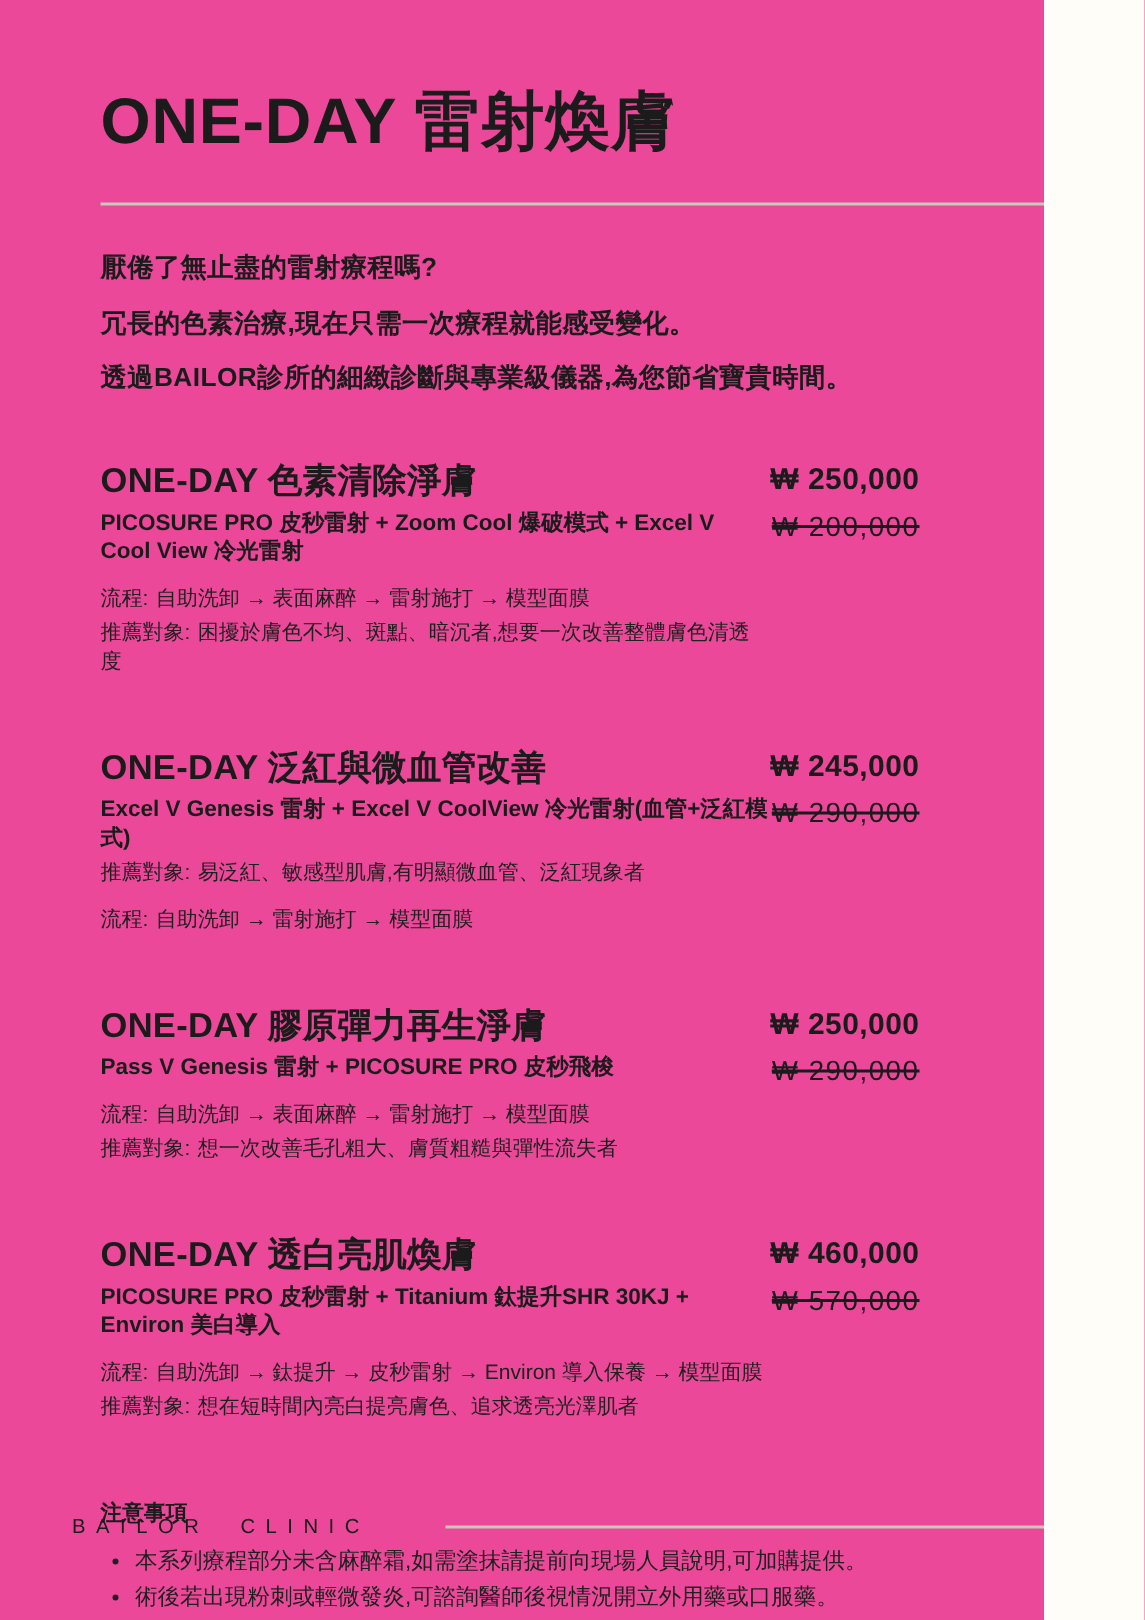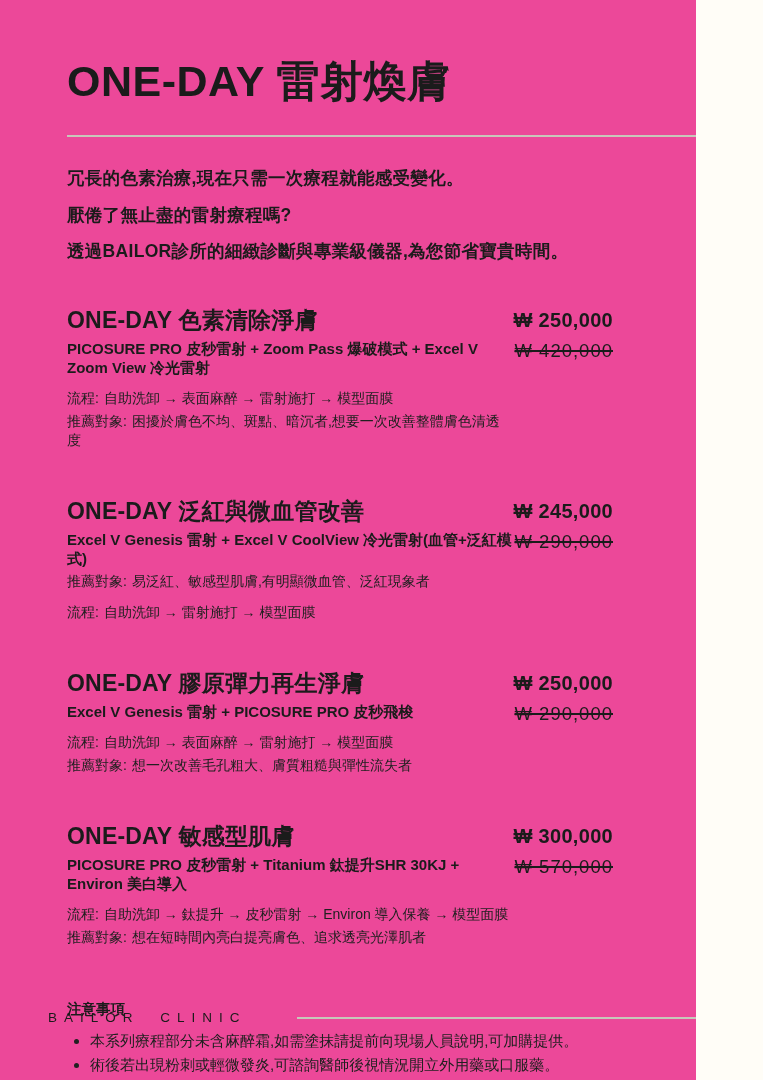--- a/index.html
+++ b/index.html
@@ -133,73 +133,73 @@
 <body>
 
 <div class="page">
   <div class="content">
 
     <h1 class="page-title">ONE-DAY 雷射煥膚</h1>
 
     <div class="divider"></div>
 
     <div class="intro">
+      <p>厭倦了無止盡的雷射療程嗎?</p>
       <p>冗長的色素治療,現在只需一次療程就能感受變化。</p>
-      <p>厭倦了無止盡的雷射療程嗎?</p>
       <p>透過BAILOR診所的細緻診斷與專業級儀器,為您節省寶貴時間。</p>
     </div>
 
     <section class="service first">
       <div class="service-left">
         <h2 class="service-title">ONE-DAY 色素清除淨膚</h2>
-        <p class="service-devices">PICOSURE PRO 皮秒雷射 + Zoom Pass 爆破模式 + Excel V Zoom View 冷光雷射</p>
+        <p class="service-devices">PICOSURE PRO 皮秒雷射 + Zoom Cool 爆破模式 + Excel V Cool View 冷光雷射</p>
         <p class="service-row"><span class="row-label">流程:</span><span>自助洗卸 → 表面麻醉 → 雷射施打 → 模型面膜</span></p>
         <p class="service-row second"><span class="row-label">推薦對象:</span><span>困擾於膚色不均、斑點、暗沉者,想要一次改善整體膚色清透度</span></p>
       </div>
       <div class="service-right">
         <div class="price">₩ 250,000</div>
-        <div class="price-original">₩ 420,000</div>
+        <div class="price-original">₩ 200,000</div>
       </div>
     </section>
 
     <section class="service next">
       <div class="service-left">
         <h2 class="service-title">ONE-DAY 泛紅與微血管改善</h2>
         <p class="service-devices">Excel V Genesis 雷射 + Excel V CoolView 冷光雷射(血管+泛紅模式)</p>
         <p class="service-row second"><span class="row-label">推薦對象:</span><span>易泛紅、敏感型肌膚,有明顯微血管、泛紅現象者</span></p>
         <p class="service-row"><span class="row-label">流程:</span><span>自助洗卸 → 雷射施打 → 模型面膜</span></p>
       </div>
       <div class="service-right">
         <div class="price">₩ 245,000</div>
         <div class="price-original">₩ 290,000</div>
       </div>
     </section>
 
     <section class="service next">
       <div class="service-left">
         <h2 class="service-title">ONE-DAY 膠原彈力再生淨膚</h2>
-        <p class="service-devices">Excel V Genesis 雷射 + PICOSURE PRO 皮秒飛梭</p>
+        <p class="service-devices">Pass V Genesis 雷射 + PICOSURE PRO 皮秒飛梭</p>
         <p class="service-row"><span class="row-label">流程:</span><span>自助洗卸 → 表面麻醉 → 雷射施打 → 模型面膜</span></p>
         <p class="service-row second"><span class="row-label">推薦對象:</span><span>想一次改善毛孔粗大、膚質粗糙與彈性流失者</span></p>
       </div>
       <div class="service-right">
         <div class="price">₩ 250,000</div>
         <div class="price-original">₩ 290,000</div>
       </div>
     </section>
 
     <section class="service next">
       <div class="service-left">
-        <h2 class="service-title">ONE-DAY 敏感型肌膚</h2>
+        <h2 class="service-title">ONE-DAY 透白亮肌煥膚</h2>
         <p class="service-devices">PICOSURE PRO 皮秒雷射 + Titanium 鈦提升SHR 30KJ + Environ 美白導入</p>
         <p class="service-row"><span class="row-label">流程:</span><span>自助洗卸 → 鈦提升 → 皮秒雷射 → Environ 導入保養 → 模型面膜</span></p>
         <p class="service-row second"><span class="row-label">推薦對象:</span><span>想在短時間內亮白提亮膚色、追求透亮光澤肌者</span></p>
       </div>
       <div class="service-right">
-        <div class="price">₩ 300,000</div>
+        <div class="price">₩ 460,000</div>
         <div class="price-original">₩ 570,000</div>
       </div>
     </section>
 
     <section class="notes">
       <h3>注意事項</h3>
       <ul>
         <li>本系列療程部分未含麻醉霜,如需塗抹請提前向現場人員說明,可加購提供。</li>
         <li>術後若出現粉刺或輕微發炎,可諮詢醫師後視情況開立外用藥或口服藥。</li>
       </ul>

